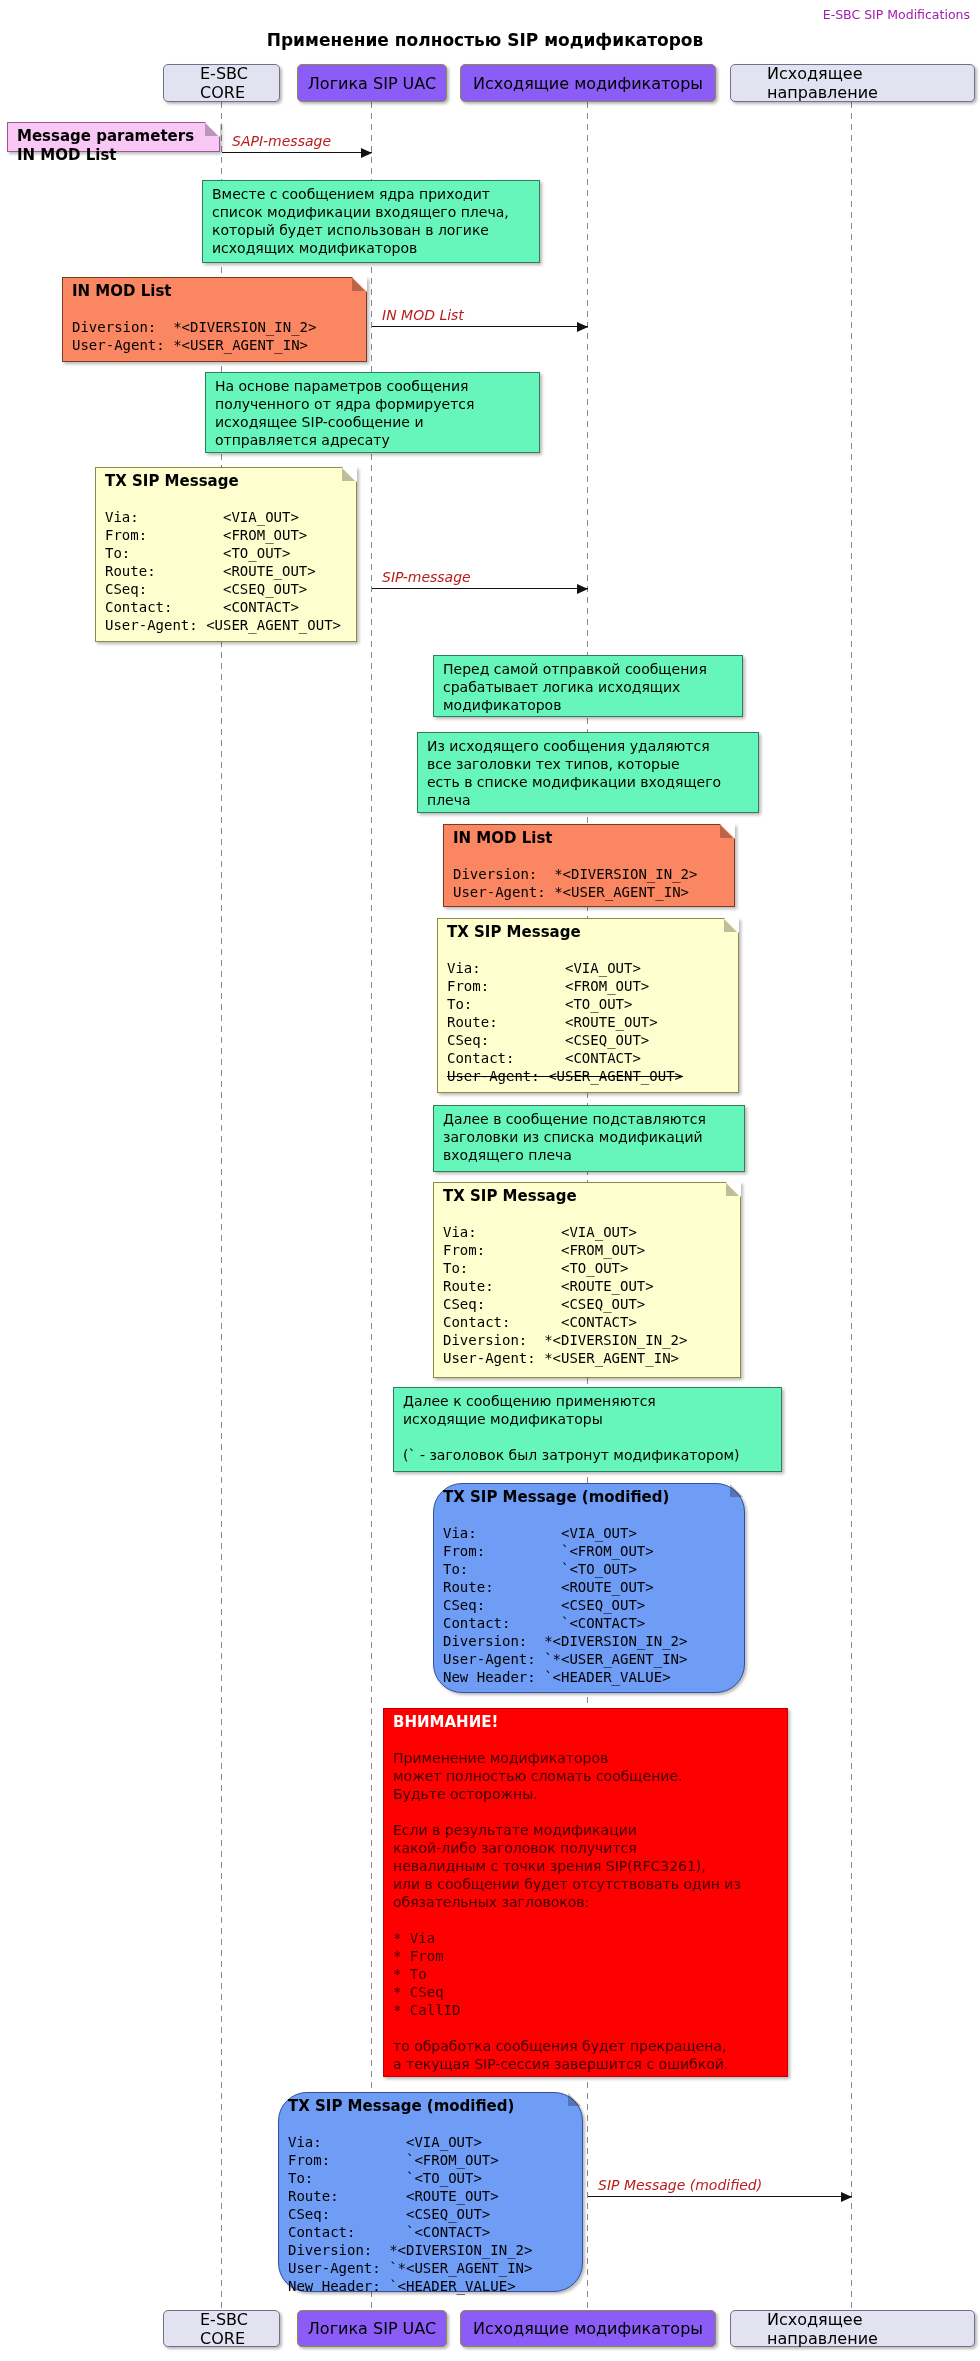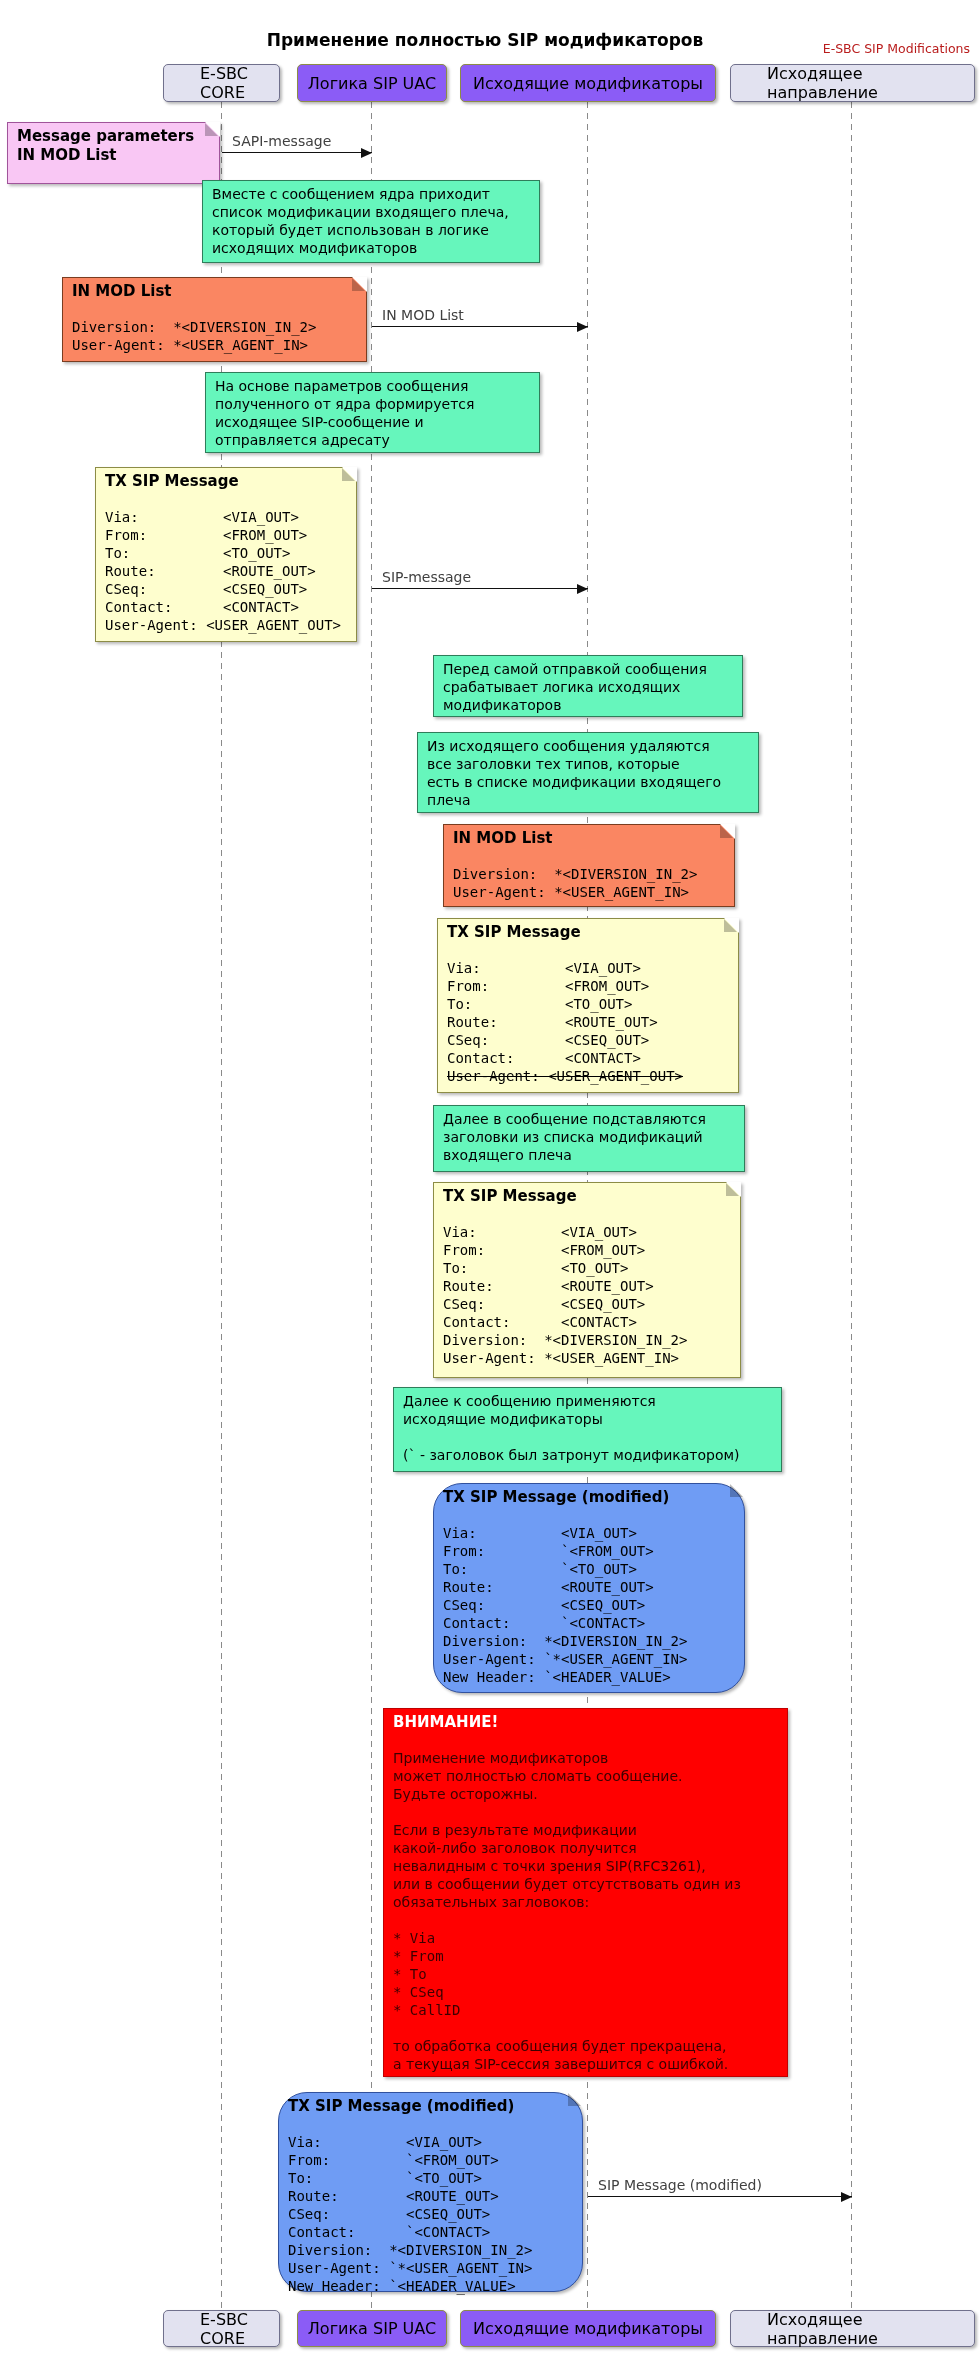--- a/index.html
+++ b/index.html
@@ -1,18 +1,18 @@
 <!DOCTYPE html>
 <html><head>
 <meta charset="utf-8">
 <style>
   html,body{margin:0;padding:0;background:#fff;}
   .canvas{position:relative;width:980px;height:2361px;background:#ffffff;overflow:hidden;
           font-family:"DejaVu Sans","Liberation Sans",sans-serif;color:#000;}
-  .hdr{position:absolute;top:7px;right:10px;font-size:12.5px;color:#b91c1c;margin-top:34px;}
+  .hdr{position:absolute;top:7px;right:10px;font-size:12.5px;color:#a21caf;}
   .title{position:absolute;top:30px;left:0;width:970px;text-align:center;font-size:17px;font-weight:bold;}
   .lifeline{position:absolute;top:102px;height:2208px;width:1px;
             background:repeating-linear-gradient(to bottom,#8a8a8a 0 6px,transparent 6px 11px);}
   .pbox{position:absolute;height:38px;box-sizing:border-box;border:1px solid #6b6b6b;border-radius:5px;
         display:flex;align-items:center;justify-content:center;font-size:16px;
         box-shadow:2px 2px 3px rgba(0,0,0,.28);}
   .pbox.bottom{height:37px;}
   .plav{background:#E2E2F0;border-color:#70708c;padding-left:36px;}
   .pyel{background:#8b5cf6;border-color:#8c8c46;}
   .note{position:absolute;box-sizing:border-box;border:1px solid #555;padding:4px 9px;
@@ -29,41 +29,41 @@
   .norange{background:#FA8662;border-color:#7a3d20;}
   .nyellow{background:#FEFECE;border-color:#8c8c46;}
   .nblue{background:#6F9CF4;border-color:#31519e;border-radius:29px;}
   .nred{background:#FF0000;border-color:#c00000;color:#3b0000;}
   .nred .t{color:#ffffff;}
   .strike{text-decoration:line-through;}
   .msg{position:absolute;height:2px;}
   .msg .line{position:absolute;left:0;right:0;top:0;border-top:1.6px solid #111;}
   .msg .ah{position:absolute;right:0;top:-4.5px;width:0;height:0;
            border-left:11px solid #111;border-top:5px solid transparent;border-bottom:5px solid transparent;}
-  .msg .lbl{position:absolute;left:10px;top:-19px;font-size:14px;white-space:nowrap;color:#404040;}
+  .msg .lbl{position:absolute;left:10px;top:-19px;font-size:14px;white-space:nowrap;color:#b91c1c;font-style:italic;}
 </style>
 </head>
 <body>
 
 <div class="canvas">
 
   <div class="hdr">E-SBC SIP Modifications</div>
   <div class="title">Применение полностью SIP модификаторов</div>
 
   <div class="lifeline" style="left:221px;"></div>
   <div class="lifeline" style="left:371px;"></div>
   <div class="lifeline" style="left:587px;"></div>
   <div class="lifeline" style="left:851px;"></div>
 
   <div class="pbox plav" style="left:163px;top:64px;width:117px;">E-SBC CORE</div>
   <div class="pbox pyel" style="left:297px;top:64px;width:150px;">Логика SIP UAC</div>
   <div class="pbox pyel" style="left:460px;top:64px;width:256px;">Исходящие модификаторы</div>
   <div class="pbox plav" style="left:730px;top:64px;width:245px;">Исходящее направление</div>
 
-  <div class="note npink fold pre" style="left:7px;top:122px;width:213px;height:62px;">Message parameters
+  <div class="note npink fold pre" style="left:7px;top:122px;width:213px;height:30px;">Message parameters
 IN MOD List</div>
 
   <div class="msg" style="left:222px;top:152px;width:150px;">
     <span class="lbl">SAPI-message</span>
     <div class="line"></div>
     <div class="ah"></div>
   </div>
 
   <div class="note ngreen pre" style="left:202px;top:180px;width:338px;height:83px;">Вместе с сообщением ядра приходит
 список модификации входящего плеча,

